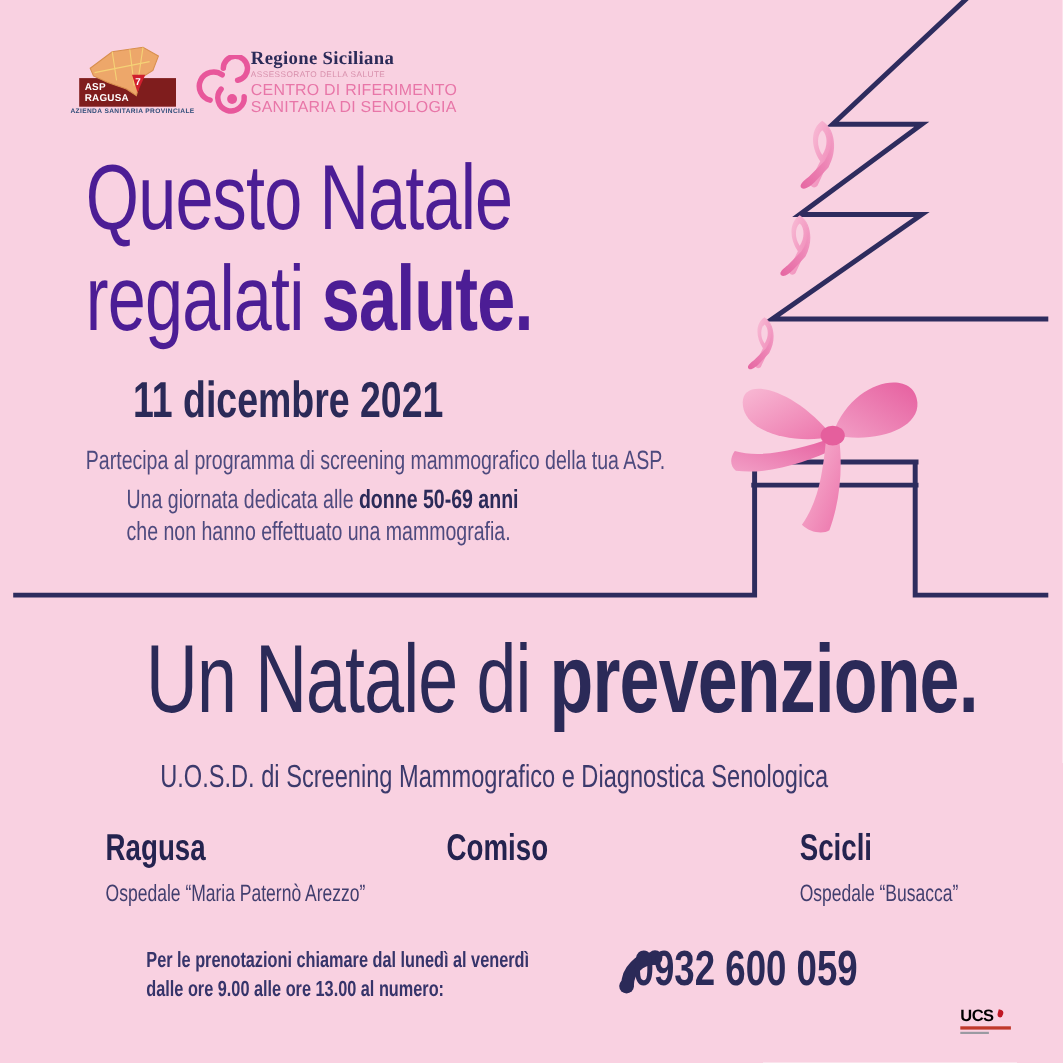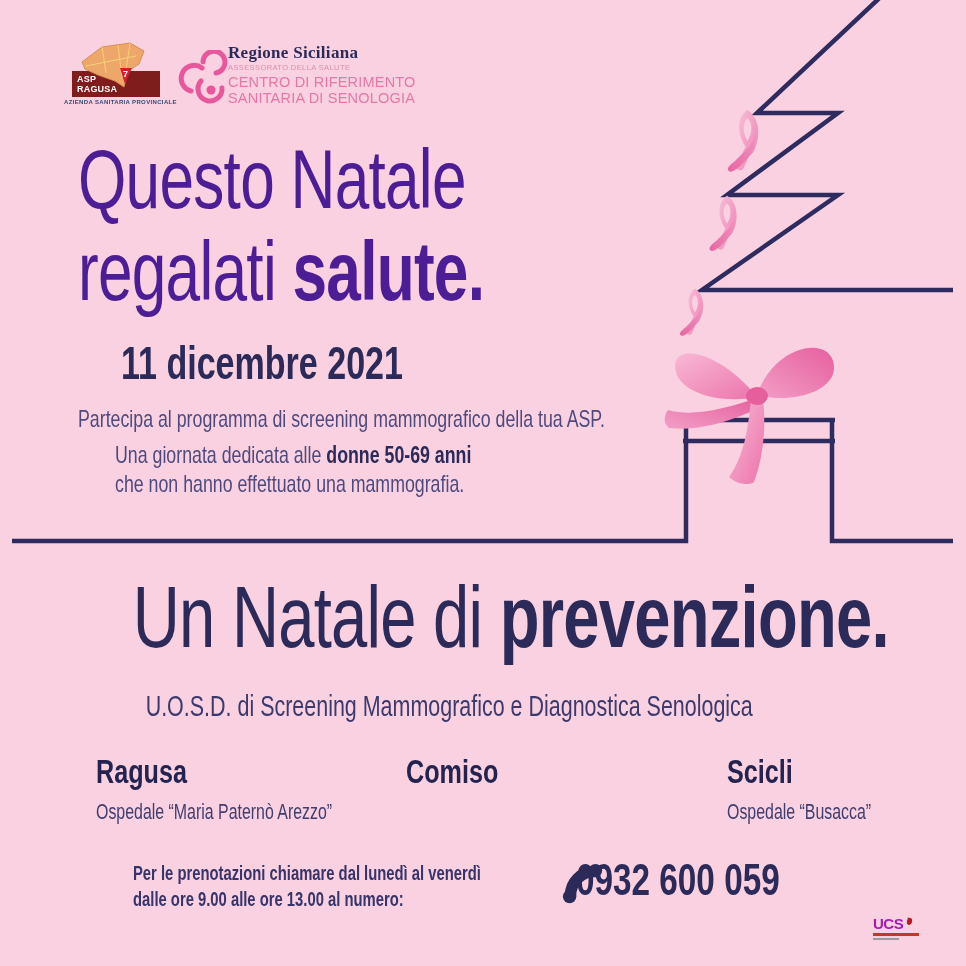--- a/index.html
+++ b/index.html
@@ -46,21 +46,21 @@
   .loc-scicli{left:727px;}
   .loc-city{font-size:34px;font-weight:bold;color:#24234f;}
   .loc-hosp{font-size:21.5px;color:#413e6e;margin-top:9px;}
 
   
   .booking{left:133px;top:860px;font-size:20px;line-height:26px;font-weight:bold;color:#36346a;}
   .phone-icon{left:560px;top:861px;}
   .phone-number{left:576px;top:854px;font-size:45px;font-weight:bold;color:#2b2a58;}
   .ucs{left:873px;top:917px;width:60px;}
   .ucs-row{display:flex;align-items:flex-start;}
-  .ucs-text{font-size:15px;font-weight:bold;color:#a21caf;letter-spacing:-.5px;line-height:14px;}
+  .ucs-text{font-size:15px;font-weight:bold;color:#000000;letter-spacing:-.5px;line-height:14px;}
   .ucs-mark{width:5px;height:7px;background:#c01724;border-radius:0 60% 60% 60%;margin-left:4px;margin-top:1px;transform:rotate(15deg);}
   .ucs-bar1{width:46px;height:3px;background:#c0392b;margin-top:2px;}
   .ucs-bar2{width:26px;height:2px;background:#9a9aa2;margin-top:2px;}
 
   .decor{left:0;top:0;pointer-events:none;}
 </style>
 </head>
 <body>
 
 <div class="poster">

